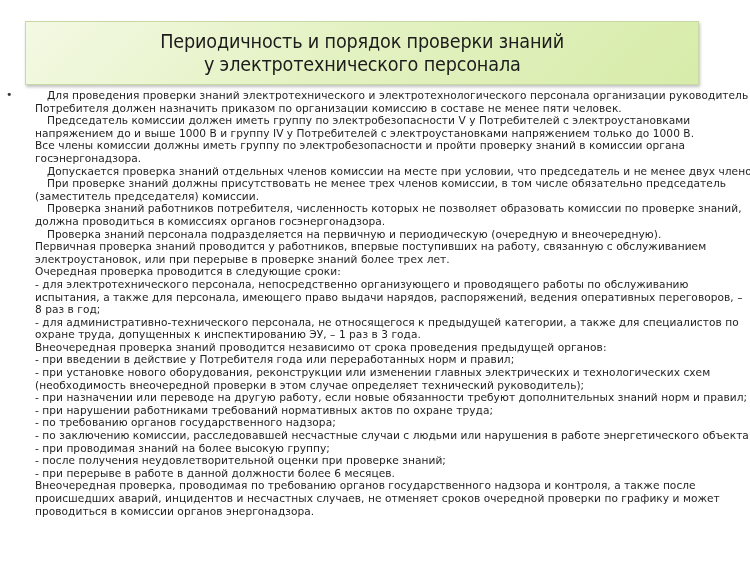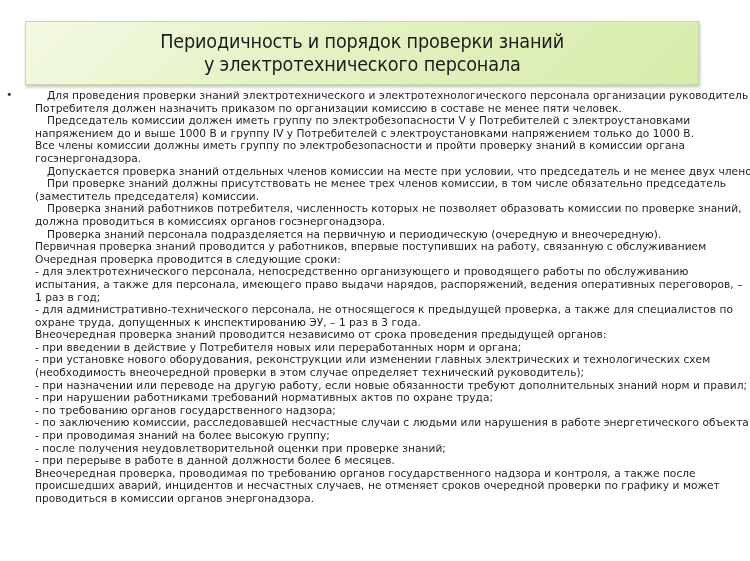--- a/index.html
+++ b/index.html
@@ -81,28 +81,29 @@
     <div class="line">напряжением до и выше 1000 В и группу IV у Потребителей с электроустановками напряжением только до 1000 В.</div>
     <div class="line">Все члены комиссии должны иметь группу по электробезопасности и пройти проверку знаний в комиссии органа</div>
     <div class="line">госэнергонадзора.</div>
     <div class="line indent">Допускается проверка знаний отдельных членов комиссии на месте при условии, что председатель и не менее двух членов</div>
     <div class="line indent">При проверке знаний должны присутствовать не менее трех членов комиссии, в том числе обязательно председатель</div>
     <div class="line">(заместитель председателя) комиссии.</div>
     <div class="line indent">Проверка знаний работников потребителя, численность которых не позволяет образовать комиссии по проверке знаний,</div>
     <div class="line">должна проводиться в комиссиях органов госэнергонадзора.</div>
     <div class="line indent">Проверка знаний персонала подразделяется на первичную и периодическую (очередную и внеочередную).</div>
     <div class="line">Первичная проверка знаний проводится у работников, впервые поступивших на работу, связанную с обслуживанием</div>
+    <div class="line">электроустановок, или при перерыве в проверке знаний более трех лет.</div>
     <div class="line">Очередная проверка проводится в следующие сроки:</div>
     <div class="line">- для электротехнического персонала, непосредственно организующего и проводящего работы по обслуживанию</div>
     <div class="line">испытания, а также для персонала, имеющего право выдачи нарядов, распоряжений, ведения оперативных переговоров, –</div>
-    <div class="line">1 раз в год;</div>
-    <div class="line">- для административно-технического персонала, не относящегося к предыдущей проверка, а также для специалистов по</div>
+    <div class="line">8 раз в год;</div>
+    <div class="line">- для административно-технического персонала, не относящегося к предыдущей категории, а также для специалистов по</div>
     <div class="line">охране труда, допущенных к инспектированию ЭУ, – 1 раз в 3 года.</div>
     <div class="line">Внеочередная проверка знаний проводится независимо от срока проведения предыдущей органов:</div>
-    <div class="line">- при введении в действие у Потребителя новых или переработанных норм и органа;</div>
+    <div class="line">- при введении в действие у Потребителя года или переработанных норм и правил;</div>
     <div class="line">- при установке нового оборудования, реконструкции или изменении главных электрических и технологических схем</div>
     <div class="line">(необходимость внеочередной проверки в этом случае определяет технический руководитель);</div>
     <div class="line">- при назначении или переводе на другую работу, если новые обязанности требуют дополнительных знаний норм и правил;</div>
     <div class="line">- при нарушении работниками требований нормативных актов по охране труда;</div>
     <div class="line">- по требованию органов государственного надзора;</div>
     <div class="line">- по заключению комиссии, расследовавшей несчастные случаи с людьми или нарушения в работе энергетического объекта;</div>
     <div class="line">- при проводимая знаний на более высокую группу;</div>
     <div class="line">- после получения неудовлетворительной оценки при проверке знаний;</div>
     <div class="line">- при перерыве в работе в данной должности более 6 месяцев.</div>
     <div class="line">Внеочередная проверка, проводимая по требованию органов государственного надзора и контроля, а также после</div>

